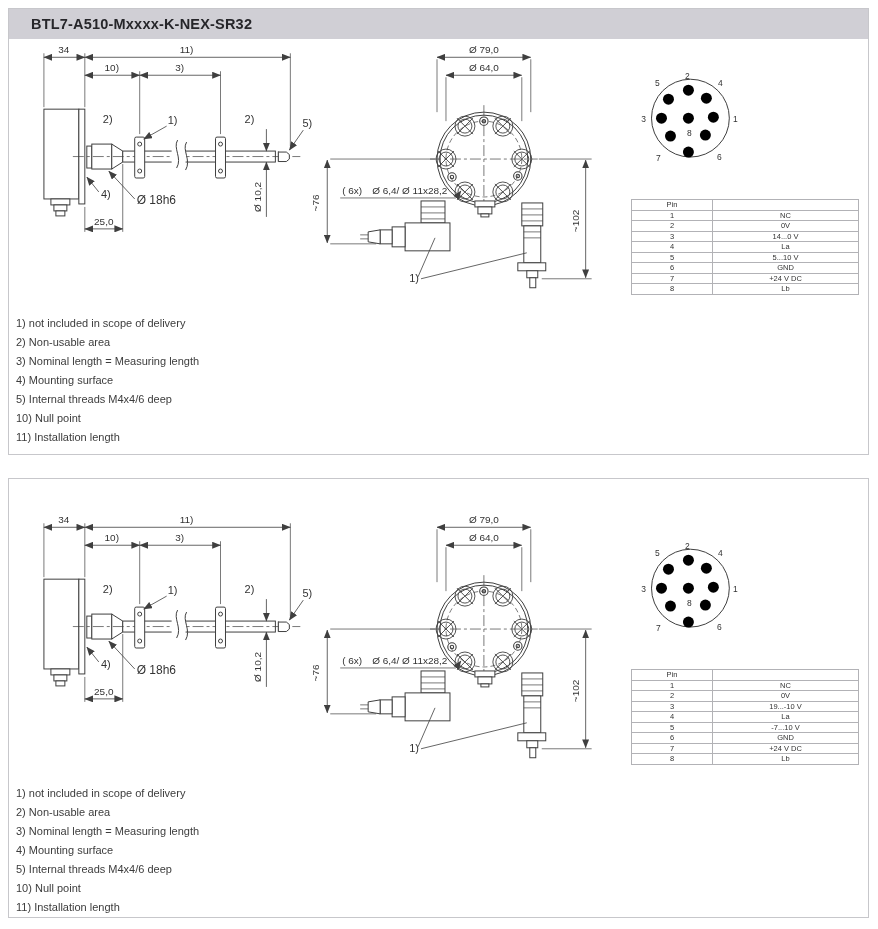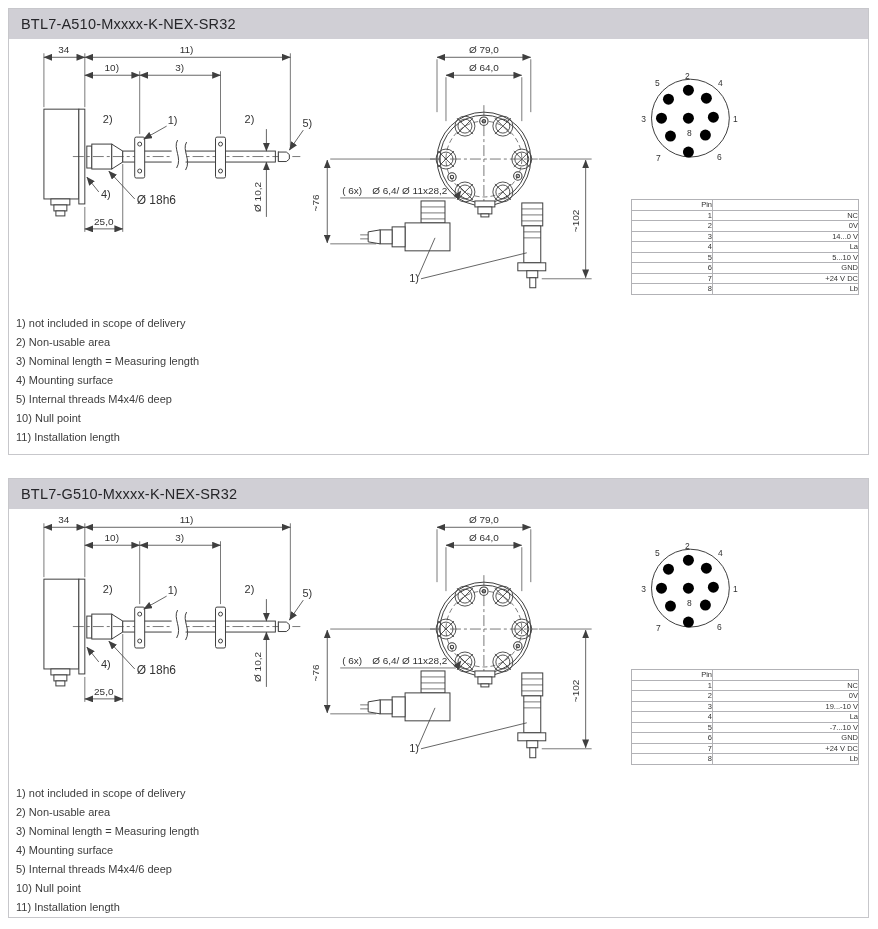--- a/index.html
+++ b/index.html
@@ -3,27 +3,27 @@
 <meta charset="utf-8">
 <style>
   html,body{margin:0;padding:0}
   body{width:878px;height:929px;background:#fff;position:relative;
        font-family:"Liberation Sans",sans-serif}
   .panel{position:absolute;left:8px;width:861px;background:#fff;
          border:1px solid #c7c7cb;box-sizing:border-box}
   #panel-a{top:8px;height:447px}
   #panel-g{top:478px;height:440px}
   .titlebar{position:absolute;top:0;left:0;right:0;height:30px;background:#d0cfd5}
-  .titlebar span{display:block;padding-left:12px;line-height:30px;font-size:14.5px;
-                 font-weight:normal;color:#26262a;letter-spacing:.2px}
+  .titlebar span{display:block;padding-left:22px;line-height:30px;font-size:14.5px;
+                 font-weight:bold;color:#26262a;letter-spacing:.2px}
   .drawing{position:absolute;top:32px;left:0;width:860px;height:275px}
   .pin-table{position:absolute;left:622px;top:190px;width:228px;border-collapse:collapse;
              table-layout:fixed;font-size:7.5px;color:#333}
   .pin-table td{border:1px solid #b2b2b6;height:9.5px;line-height:9.5px;padding:0;
-                text-align:right;overflow:hidden}
+                text-align:center;overflow:hidden}
   .pin-table td.c1{width:80px}
   .footnotes{position:absolute;top:305px;left:7px}
   .footnotes div{font-size:11px;line-height:19px;color:#3c3c3c}
   
   svg text{fill:#333;stroke:none;font-size:10px}
   .t11{font-size:11px}.t12{font-size:12px}.t8{font-size:8.5px}.mid{text-anchor:middle}
   .st{stroke:#3f3f3f;stroke-width:1;fill:#fff}
   .nf{fill:none}
   .cl{stroke:#3f3f3f;stroke-width:.7;stroke-dasharray:11 3 3 3;fill:none}
   .ext{stroke:#3f3f3f;stroke-width:.7;fill:none}
@@ -293,23 +293,20 @@
     <div>2) Non-usable area</div>
     <div>3) Nominal length = Measuring length</div>
     <div>4) Mounting surface</div>
     <div>5) Internal threads M4x4/6 deep</div>
     <div>10) Null point</div>
     <div>11) Installation length</div>
   </div>
 </section>
 
 <section class="panel" id="panel-g">
-  <header class="titlebar">
-    <span>BTL7-G510-Mxxxx-K-NEX-SR32</span>
-  </header>
   <svg class="drawing" viewBox="0 0 862 275">
     <use href="#tech-drawing"></use>
   </svg>
   <table class="pin-table">
     <tbody>
       <tr>
         <td class="c1">Pin</td>
         <td></td>
       </tr>
       <tr>

